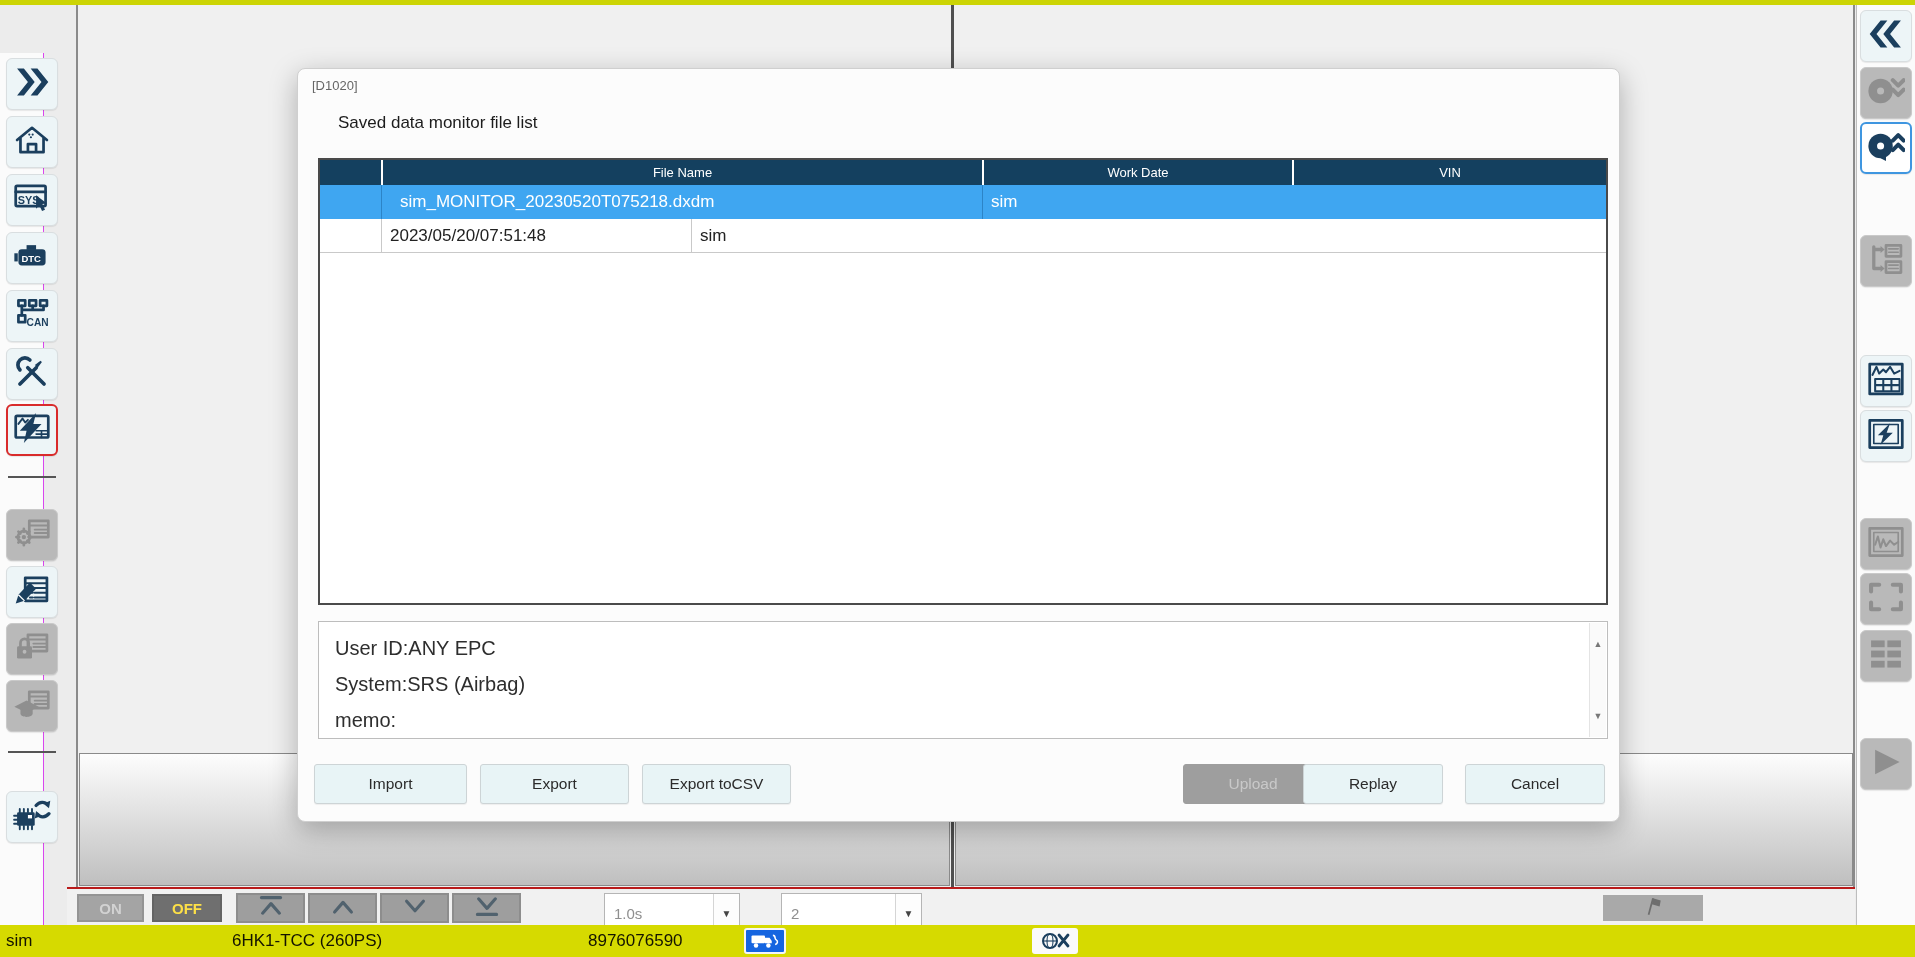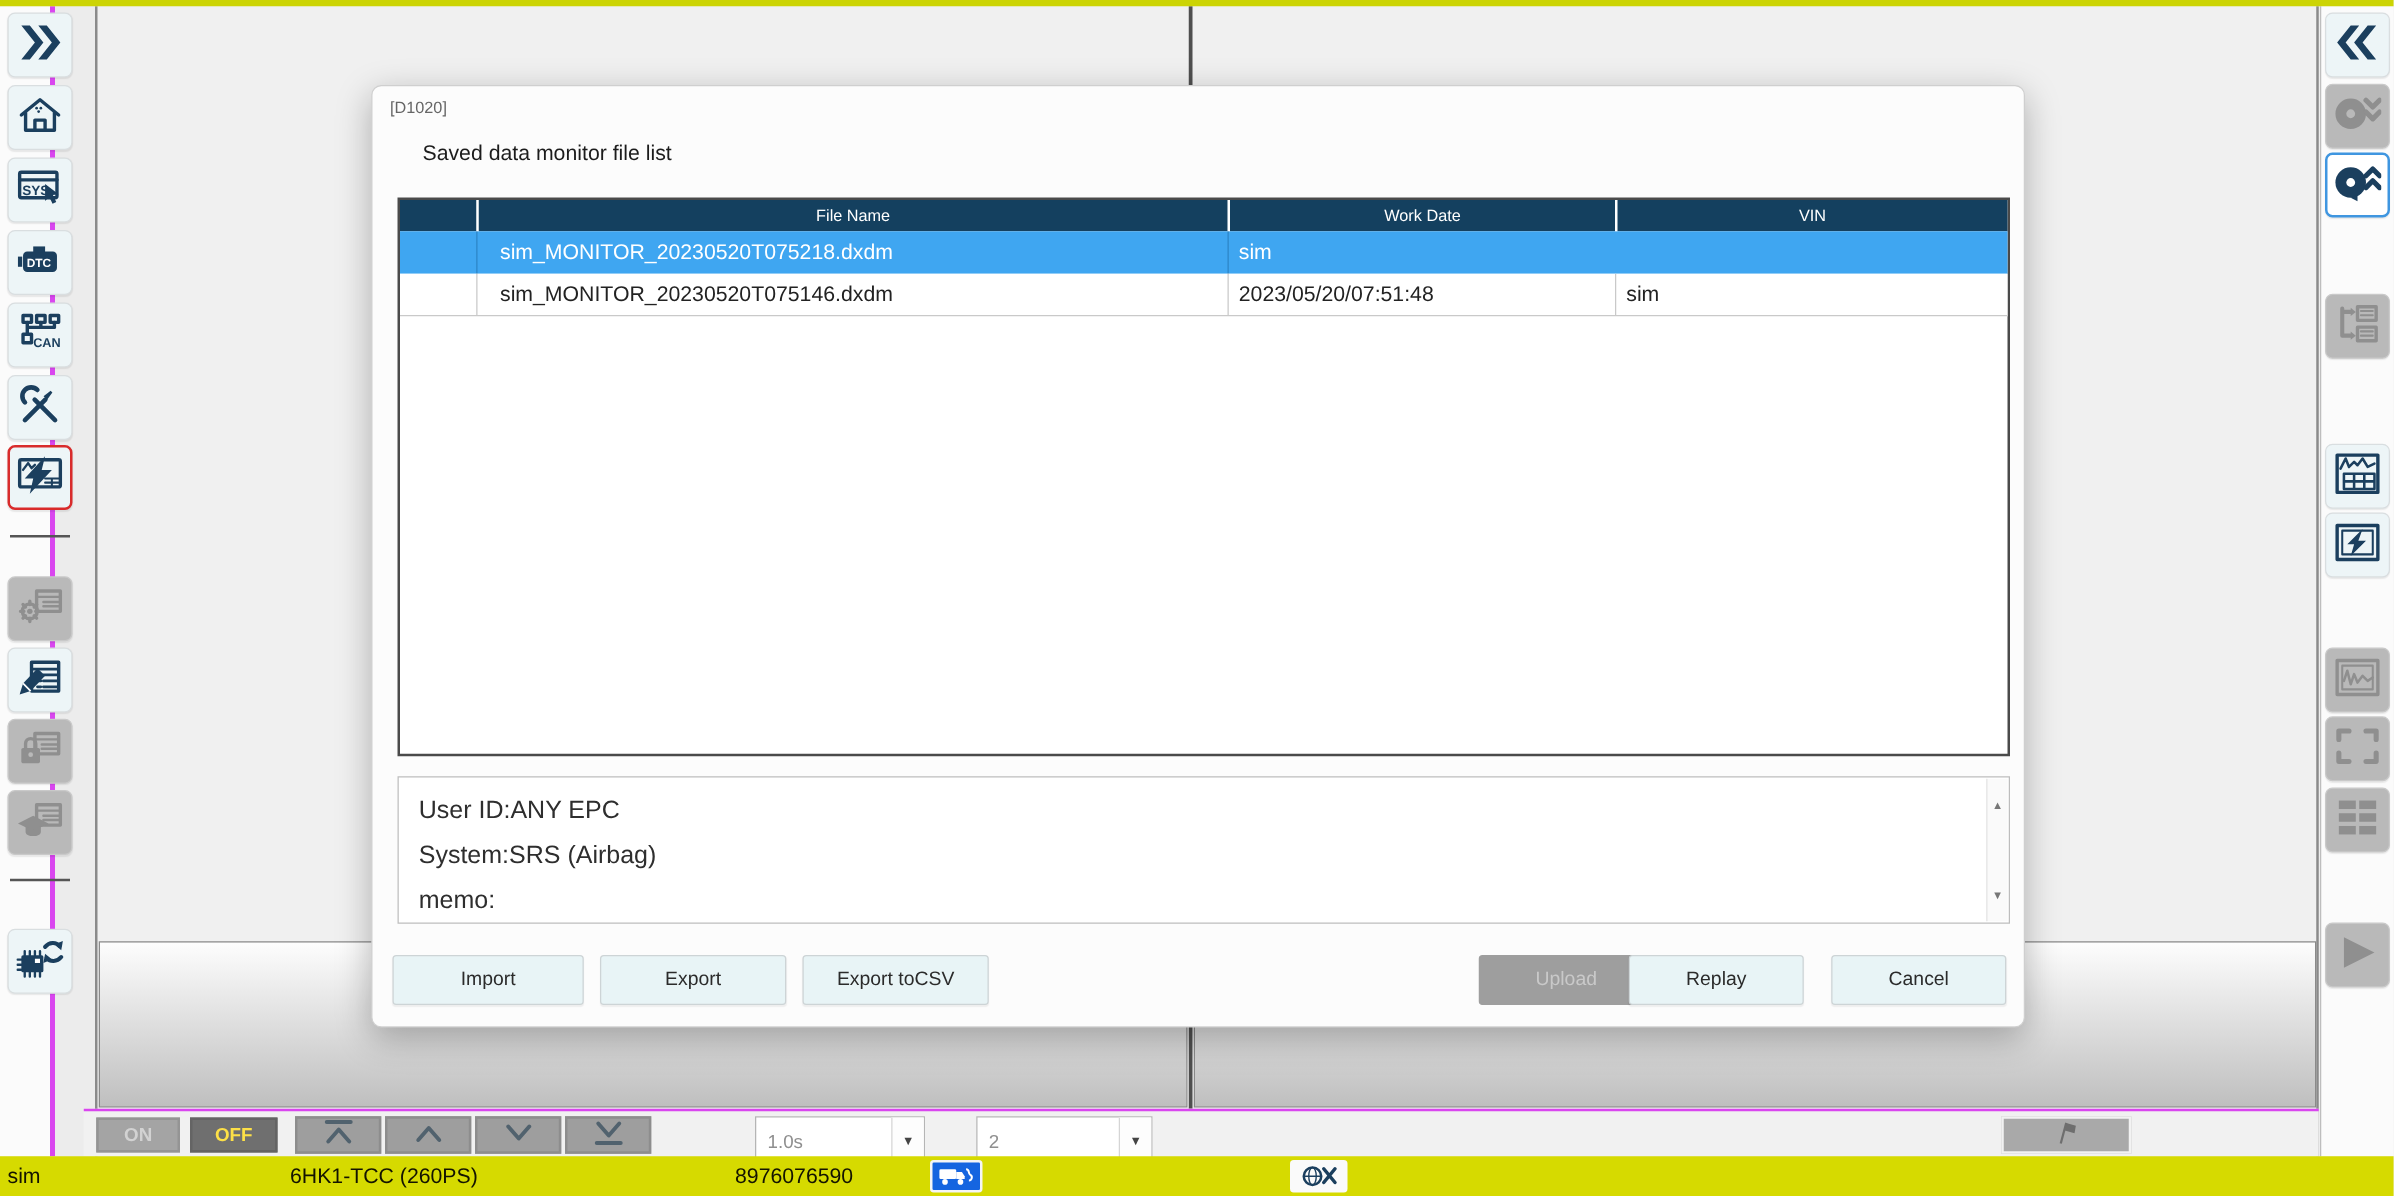--- a/index.html
+++ b/index.html
@@ -3,21 +3,21 @@
 <meta charset="utf-8">
 <style>
   * { box-sizing: border-box; margin: 0; padding: 0; }
   html,body { width:1915px; height:957px; overflow:hidden; }
   body { position:relative; background:#ececec; font-family:"Liberation Sans", sans-serif; }
 
   .top-strip { position:absolute; left:0; top:0; width:1915px; height:5px; background:#ccd404; z-index:3; }
 
   
   .sidebar { position:absolute; top:5px; bottom:32px; background:#fbfbfb; z-index:2; }
-  .sidebar.left  { left:0; width:44px; border-right:4px solid #d946ef; }
+  .sidebar.left  { left:0; width:44px; border-right:1px solid #d946ef;margin-top:48px; }
   .sidebar.right { right:0; width:59px; border-left:1px solid #bdbdbd; }
   .btn-sq { position:absolute; width:52px; height:52px; background:#edf5f7; border:1px solid #d9dee0;
             border-radius:6px; display:flex; align-items:center; justify-content:center; box-shadow:0 1px 1px rgba(0,0,0,.08); }
   .btn-sq.gray { background:#b9b9b9; border-color:#c9c9c9; }
   .btn-sq.red-outline { border:2px solid #d92b2b; }
   .btn-sq.blue-outline { border:2px solid #3f96e0; background:#ffffff; }
   .sb-div { position:absolute; left:8px; width:48px; height:2px; background:#555; }
   .nvF { fill:#1b3f5e; } .nvS { stroke:#1b3f5e; fill:none; stroke-width:2; stroke-linecap:round; stroke-linejoin:round; }
   .gyF { fill:#8f8f8f; } .gyS { stroke:#8f8f8f; fill:none; stroke-width:2; stroke-linecap:round; stroke-linejoin:round; }
 
@@ -25,21 +25,21 @@
   .main-area { position:absolute; left:76px; top:5px; width:1779px; height:920px; background:#f0f0f0;
                border-left:2px solid #8a8a8a; border-right:2px solid #8a8a8a; z-index:1; }
   .v-divider { position:absolute; left:951px; top:5px; width:3px; height:882px; background:#4f4f4f; z-index:2; }
   .grad-panel { position:absolute; top:753px; height:133px; background:linear-gradient(180deg,#fdfdfd,#bfbfbf);
                 border:1px solid #8a8a8a; z-index:2; }
   .grad-panel.l { left:79px; width:871px; }
   .grad-panel.r { left:955px; width:898px; }
 
   
   .toolbar { position:absolute; left:67px; top:887px; width:1788px; height:38px; background:#f1f1f1;
-             border-top:2px solid #d946ef; z-index:3; }
+             border-top:2px solid #b91c1c; z-index:3; }
   .tb-btn { position:absolute; top:5px; height:28px; display:flex; align-items:center; justify-content:center;
             font-weight:bold; font-size:15px; }
   .tb-on  { left:10px;  width:67px; background:#a4a4a4; border:2px solid #949494; color:#d2d2d2; }
   .tb-off { left:85px;  width:70px; background:#6f6f6f; border:2px solid #646464; color:#fde047; }
   .tb-arrow { top:4px; height:30px; width:69px; background:#9e9e9e; border:2px solid #8d8d8d; position:absolute;
               display:flex; align-items:center; justify-content:center; }
   .arS { stroke:#51626e; fill:none; stroke-width:2.6; stroke-linecap:round; stroke-linejoin:round; }
   .dropdown { position:absolute; top:4px; height:40px; background:#fff; border:1px solid #b5b5b5; display:flex; }
   .dd-value { flex:1; font-size:15px; color:#8f8f8f; display:flex; align-items:center; padding-left:9px; }
   .dd-arrow { width:26px; border-left:1px solid #d5d5d5; background:#fdfdfd; display:flex; align-items:center;
@@ -331,21 +331,20 @@
       <div class="cell c2">Work Date</div>
       <div class="cell c3">VIN</div>
     </div>
     <div class="tbl-row selected">
       <div class="cell c0"></div>
       <div class="cell c1">sim_MONITOR_20230520T075218.dxdm</div>
       <div class="cell c3">sim</div>
     </div>
     <div class="tbl-row plain">
       <div class="cell c0"></div>
-      <div class="cell c1">sim_MONITOR_20230520T075146.dxdm</div>
       <div class="cell c2">2023/05/20/07:51:48</div>
       <div class="cell c3">sim</div>
     </div>
   </div>
 
   <div class="dlg-info">
     <div>User ID:ANY EPC</div>
     <div>System:SRS (Airbag)</div>
     <div>memo:</div>
     <div class="info-scroll">

